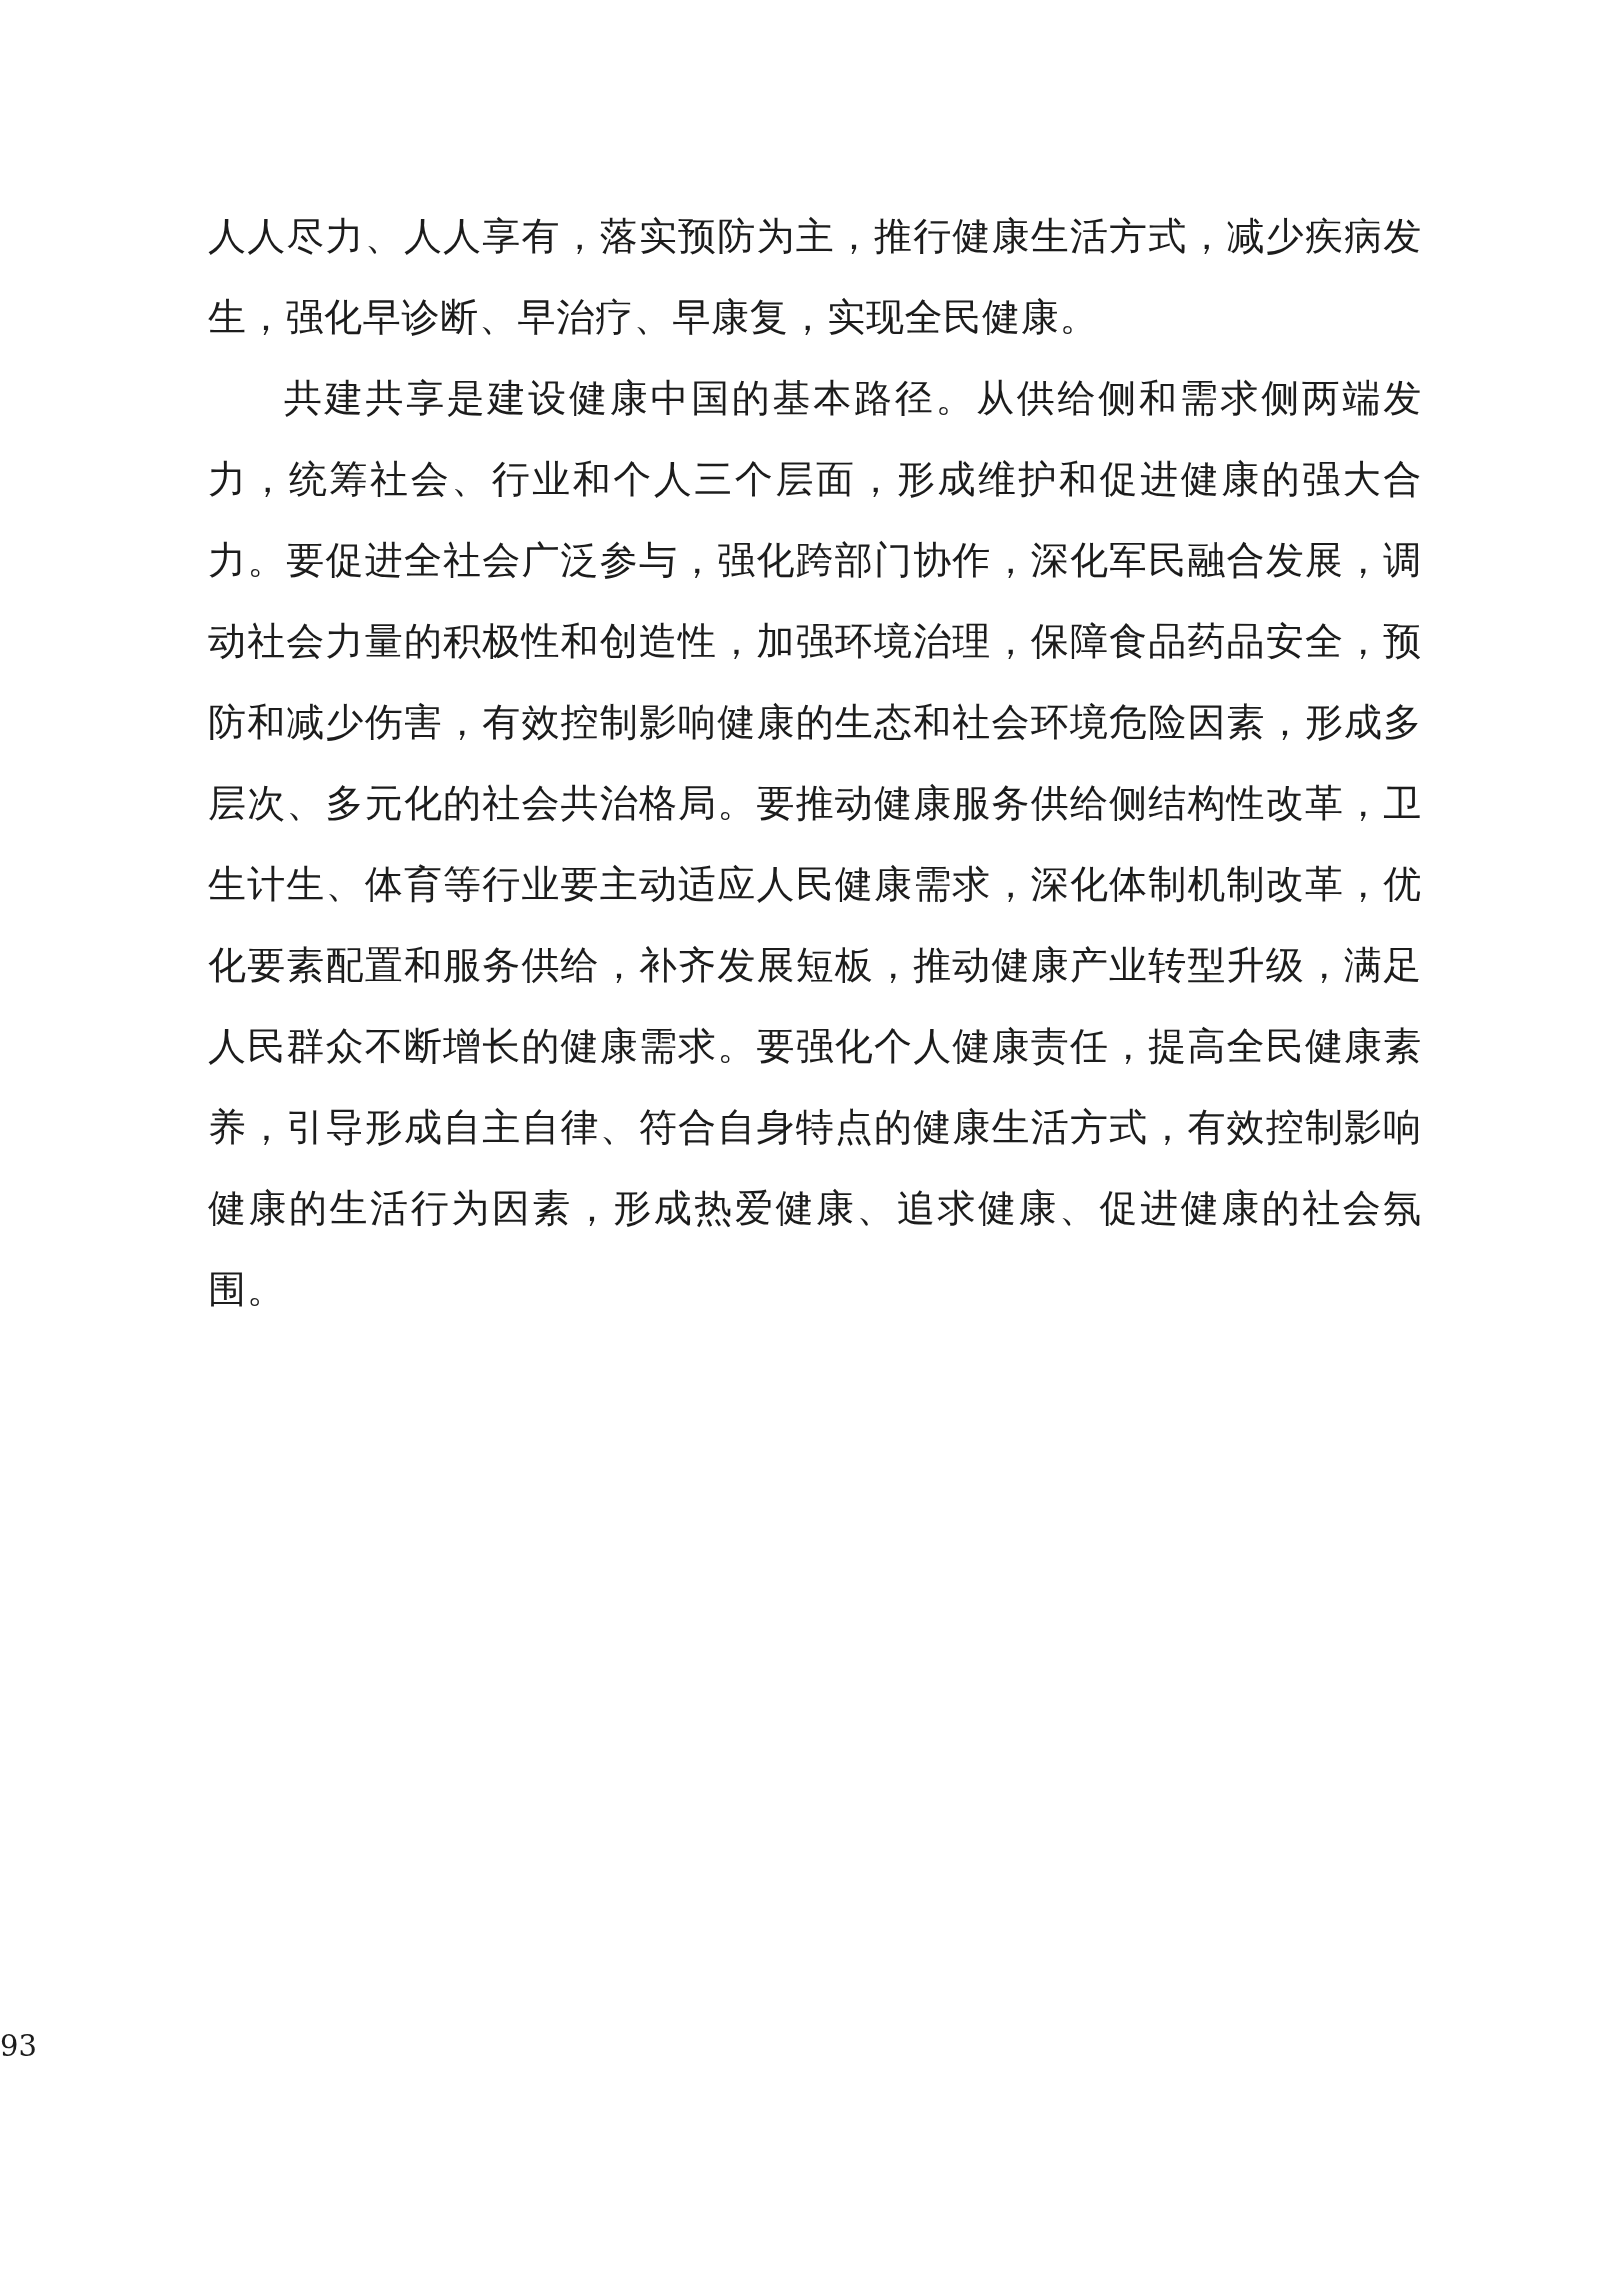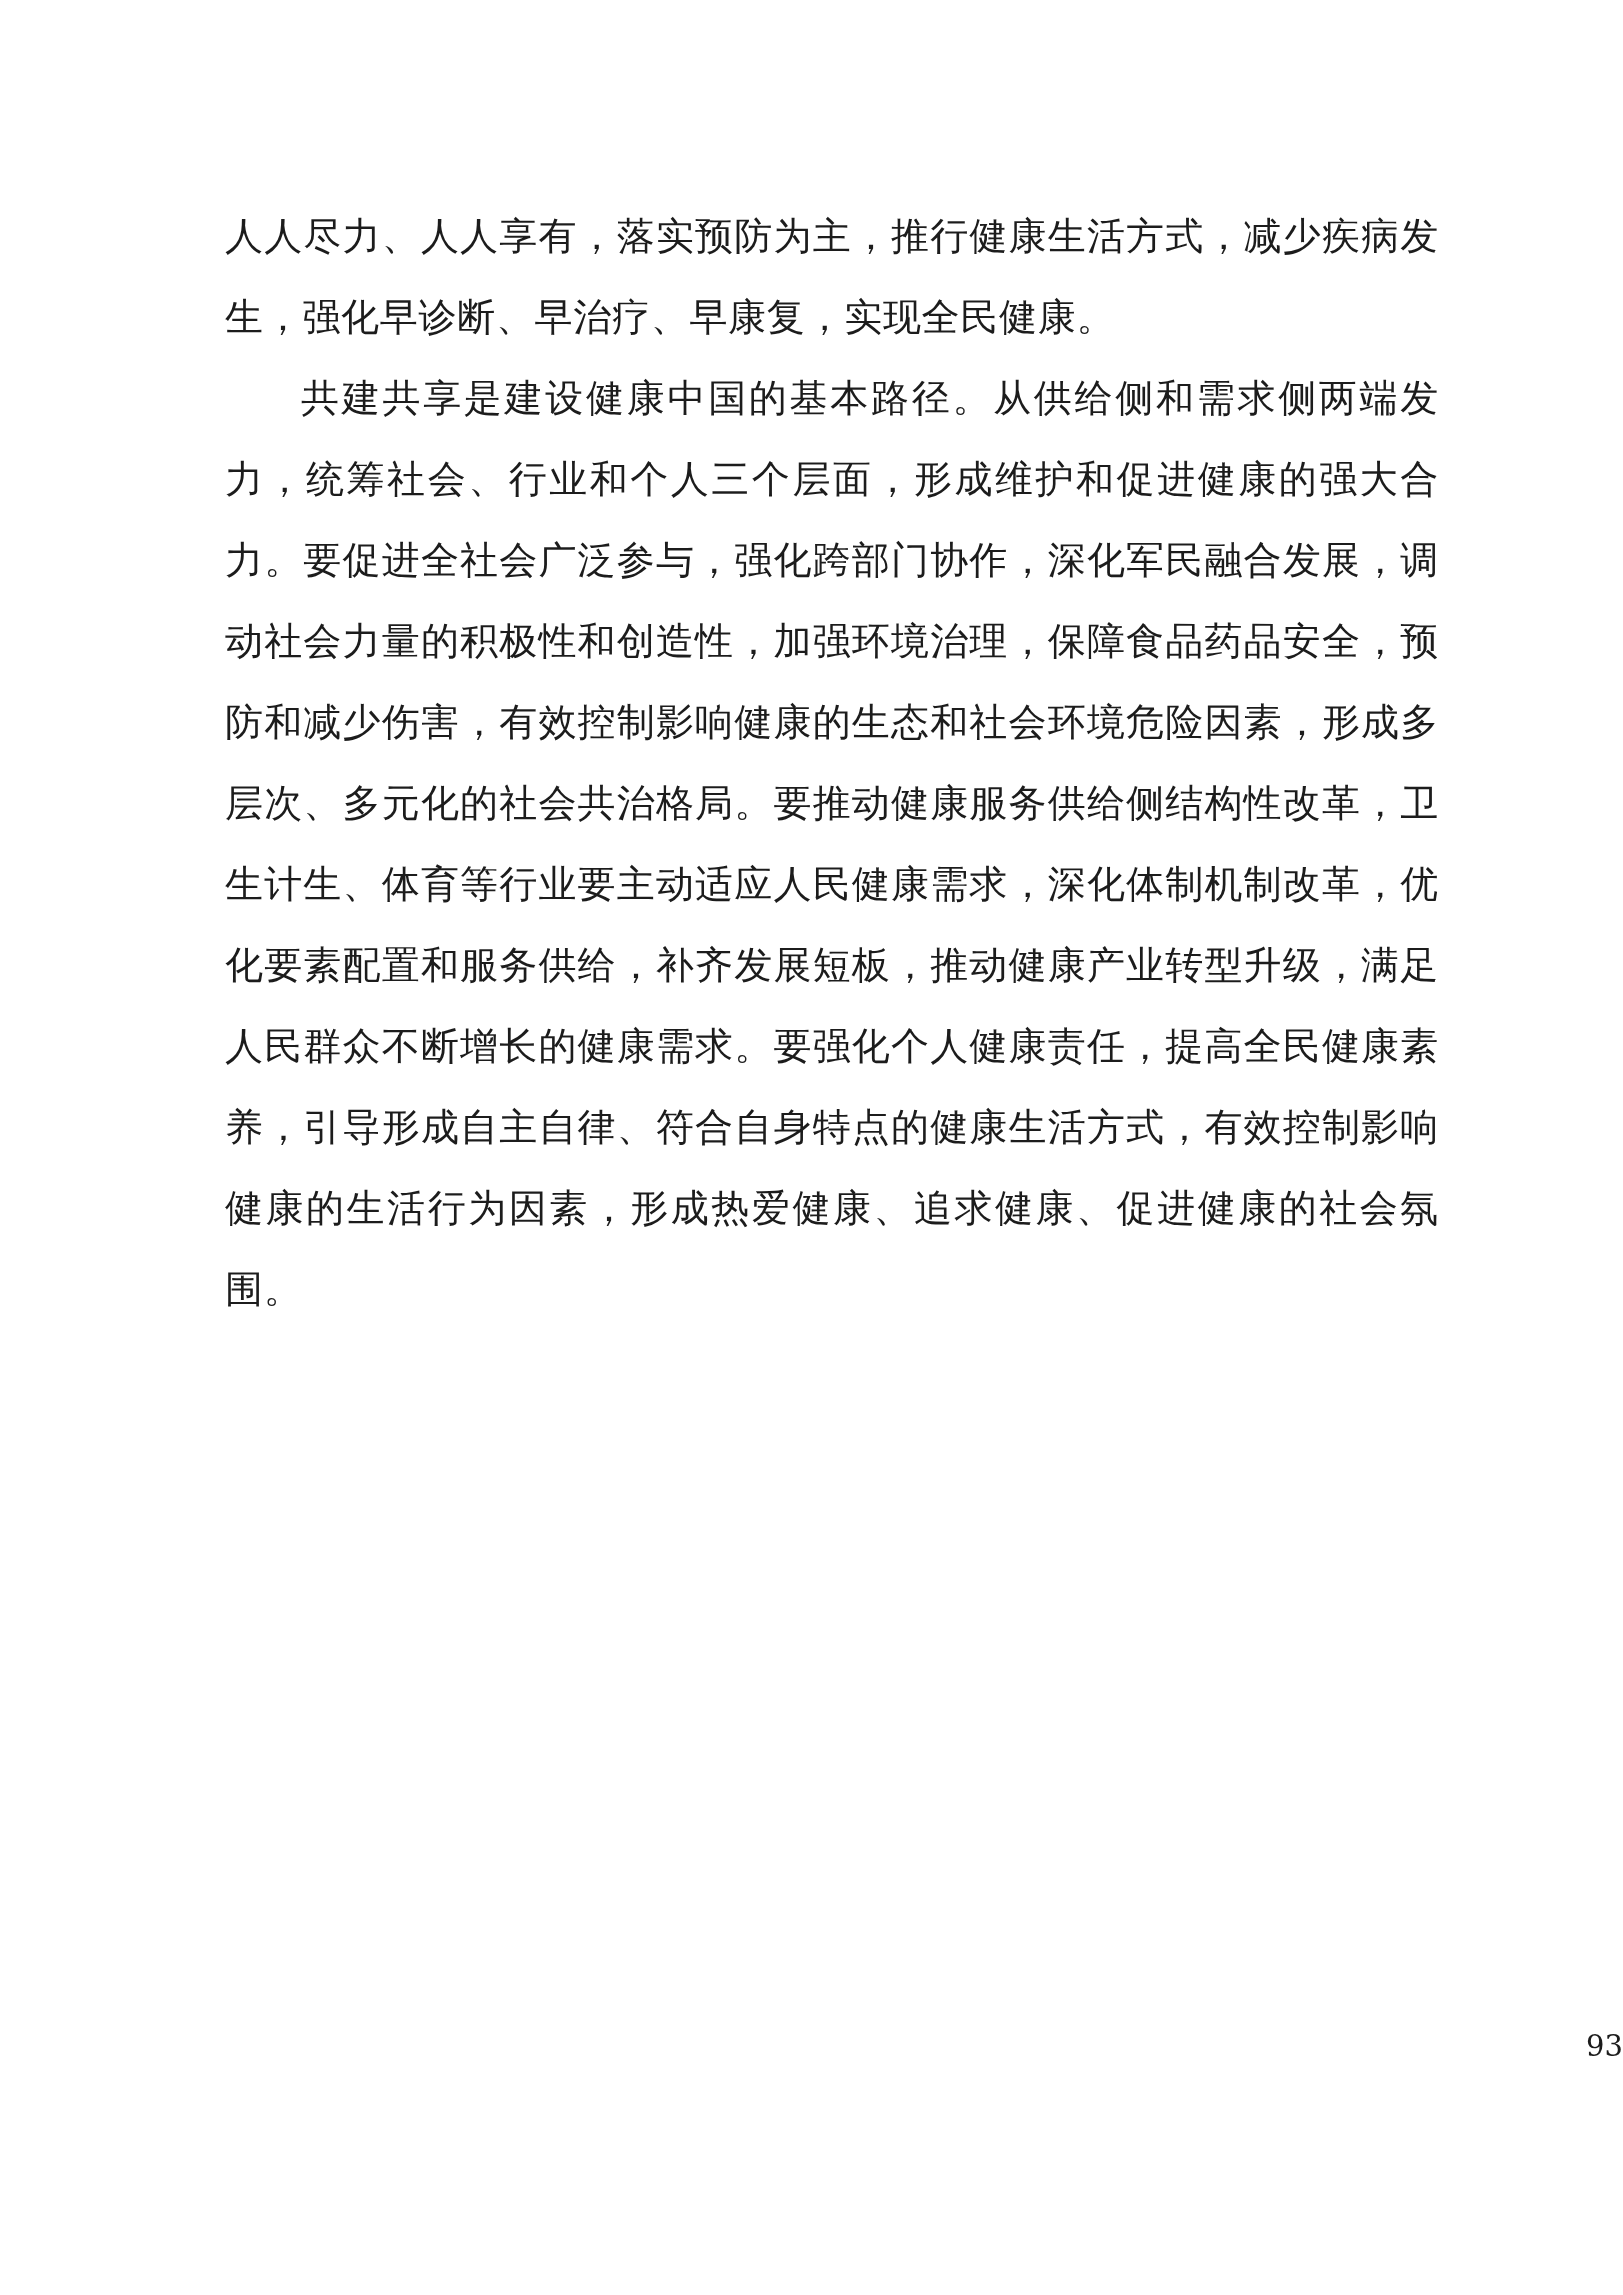--- a/index.html
+++ b/index.html
@@ -17,40 +17,39 @@
     height: 2295px;
     background: #ffffff;
     box-sizing: border-box;
     overflow: hidden;
   }
   .content {
     position: absolute;
     left: 208px;
     top: 196px;
     width: 1214px;
-    margin-left: 17px;
   }
   .para {
     font-size: 38px;
     line-height: 81px;
     letter-spacing: 0.7px;
     text-align: justify;
     text-justify: inter-ideograph;
     margin: 0 0 0 0;
     color: #1c1c1c;
   }
   .para.indent {
     text-indent: 76px;
   }
   .page-number {
     position: absolute;
     left: 0;
     right: 0;
     top: 2029px;
-    text-align: right;
+    text-align: left;
     font-size: 29px;
     color: #1c1c1c;
     font-family: "DejaVu Serif", "Liberation Serif", serif;
   }
 </style>
 </head>
 <body>
 
 <div class="page">
   <div class="content">

